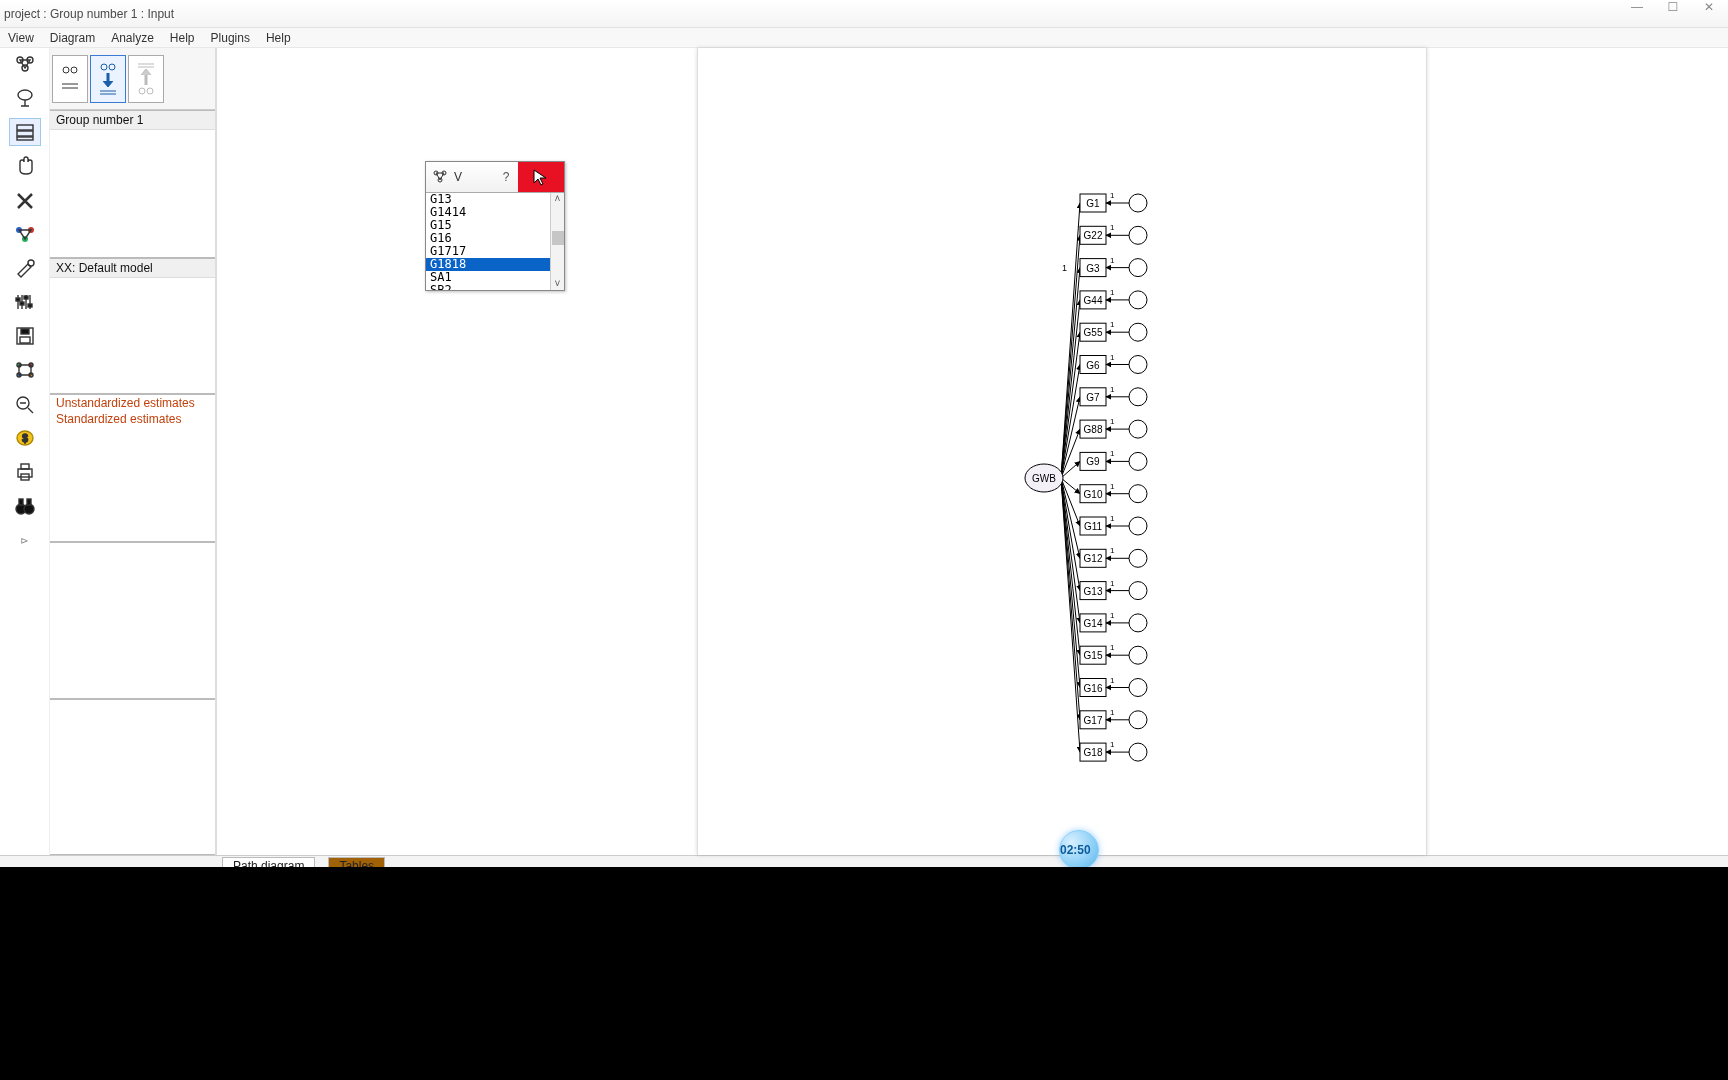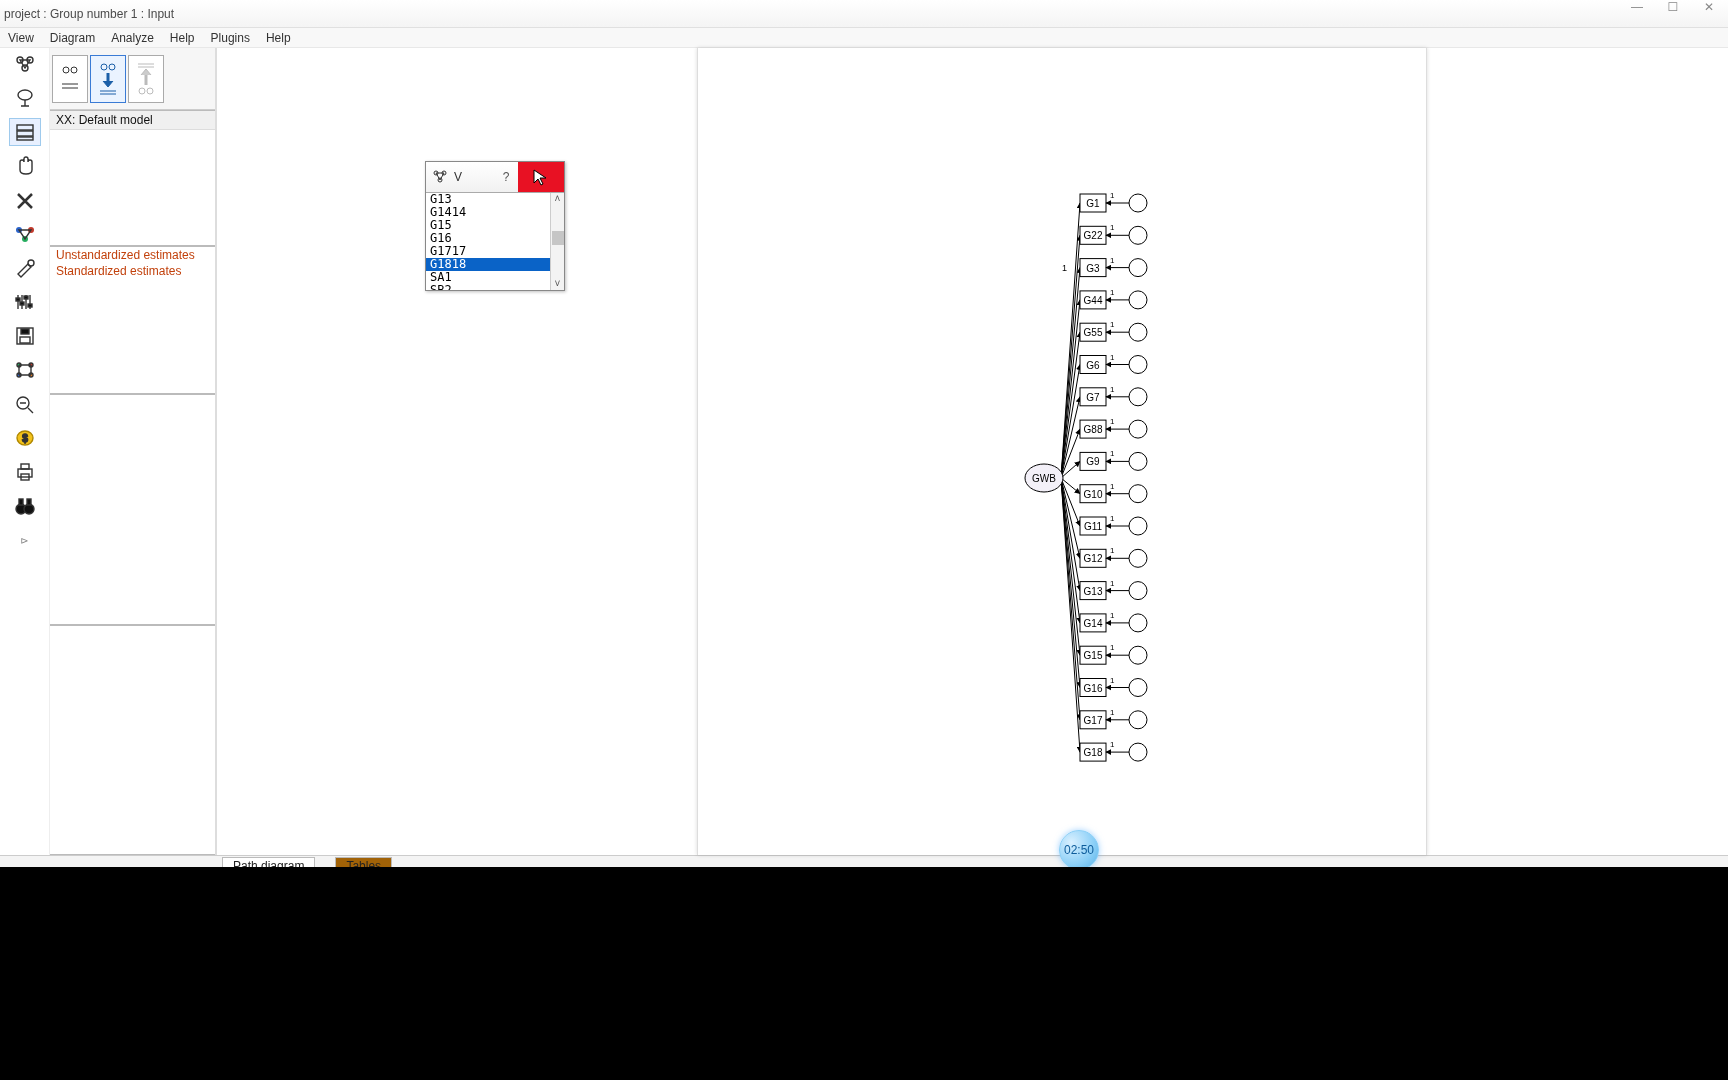--- a/index.html
+++ b/index.html
@@ -191,35 +191,34 @@
     position: absolute;
     left: 842px;
     top: 782px;
     width: 40px;
     height: 40px;
     border-radius: 50%;
     background: radial-gradient(circle at 30% 30%, #d9f0ff, #8bcff7 60%, #58b1e6);
     border: 1px solid #8bcff7;
     display: flex;
     align-items: center;
-    justify-content: center;
     color: #0d5c9b;
-    font-weight: 400;
+    font-weight: 700;
     font-size: 12px;
     box-shadow: 0 0 6px rgba(100,180,255,.6);
   }
 
   .bottom-tabs {
     height: 20px;
     background: #f4f4f4;
     border-top: 1px solid #ccc;
     display: flex;
     align-items: center;
     padding-left: 222px;
-    gap: 20px;
+    gap: 13px;
   }
   .btab {
     padding: 1px 10px;
     border: 1px solid #bbb;
     border-bottom: none;
     background: #fff;
     color: #222;
   }
   .btab.active { background:#fff; }
   .btab.inactive { background:#a16207; }
@@ -400,20 +399,24 @@
           <svg width="24" height="36" stroke="#bbb" fill="none">
             <circle cx="8" cy="30" r="3"></circle>
             <circle cx="16" cy="30" r="3"></circle>
             <path d="M12 24 L12 12" stroke-width="3"></path>
             <path d="M7 14 L12 8 L17 14" fill="#ccc"></path>
             <path d="M4 3 L20 3 M4 6 L20 6"></path>
           </svg>
         </div>
     </div>
 
+    <div class="panel" style="height:148px">
+      <div class="panel-header">Group number 1</div>
+      <div class="panel-body"></div>
+    </div>
 
     <div class="panel" style="height:136px">
       <div class="panel-header">XX: Default model</div>
       <div class="panel-body"></div>
     </div>
 
     <div class="panel" style="height:148px">
       <div class="panel-item">Unstandardized estimates</div>
       <div class="panel-item">Standardized estimates</div>
     </div>

